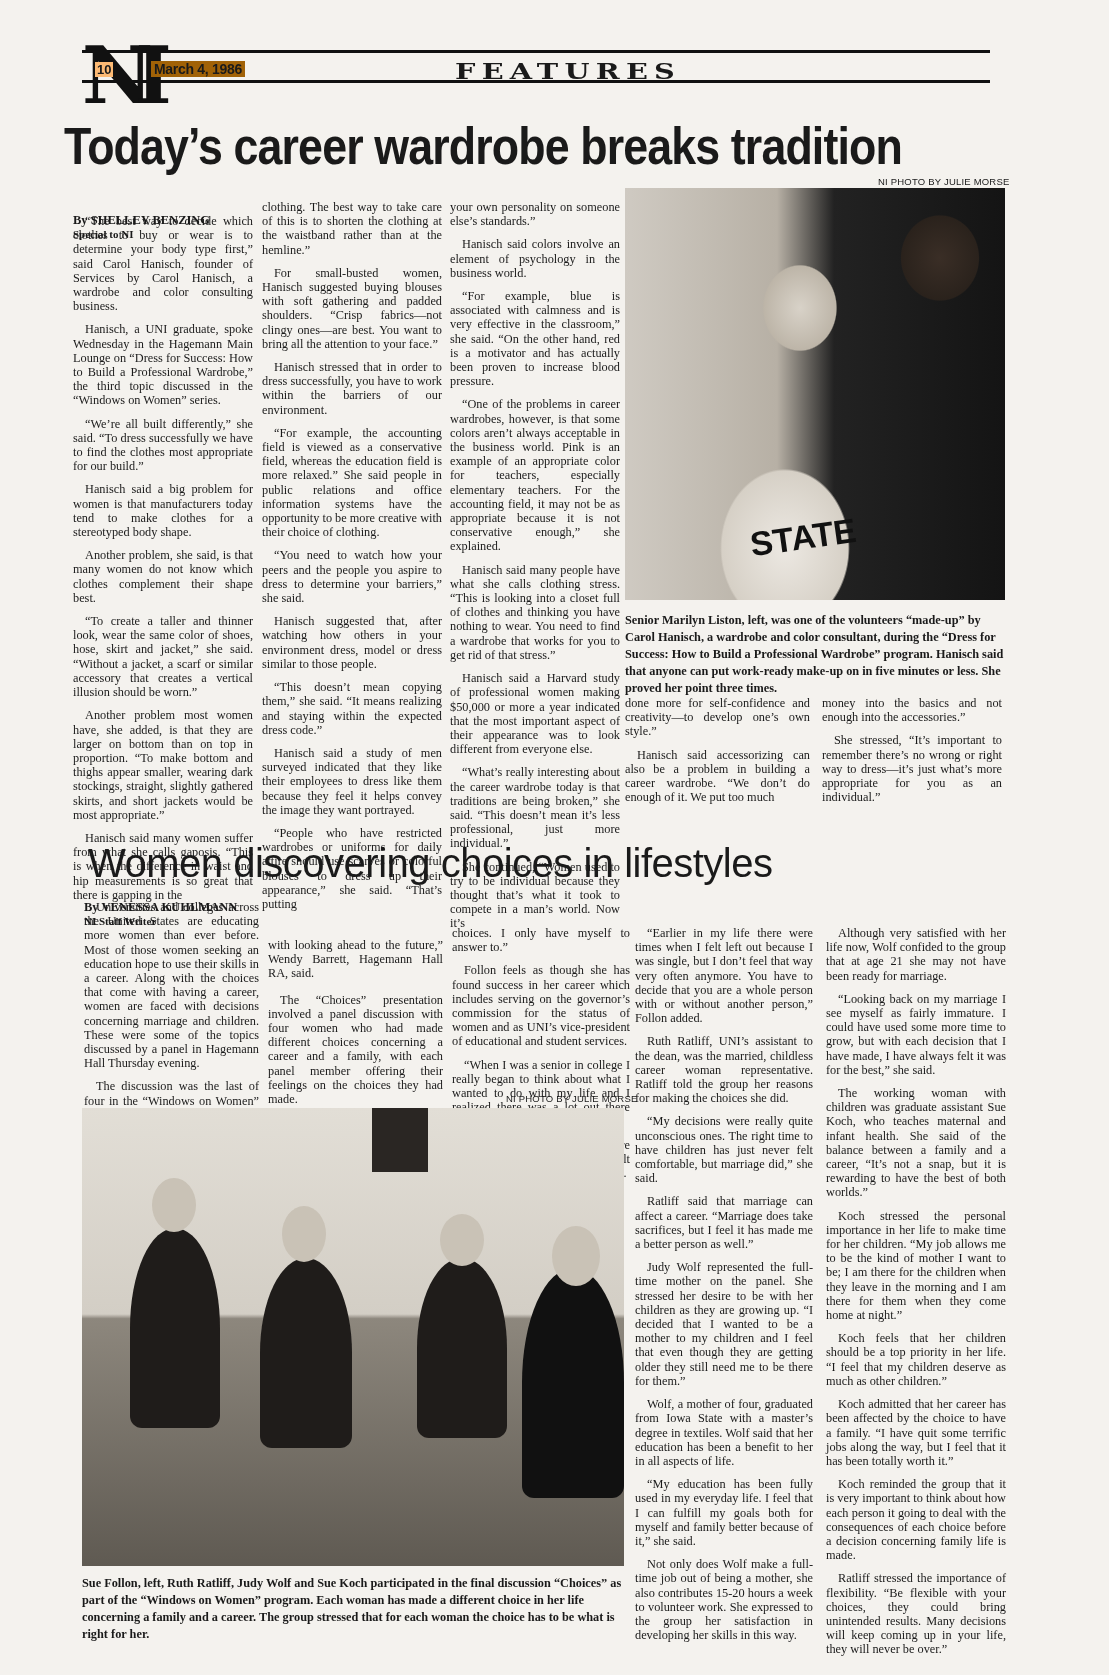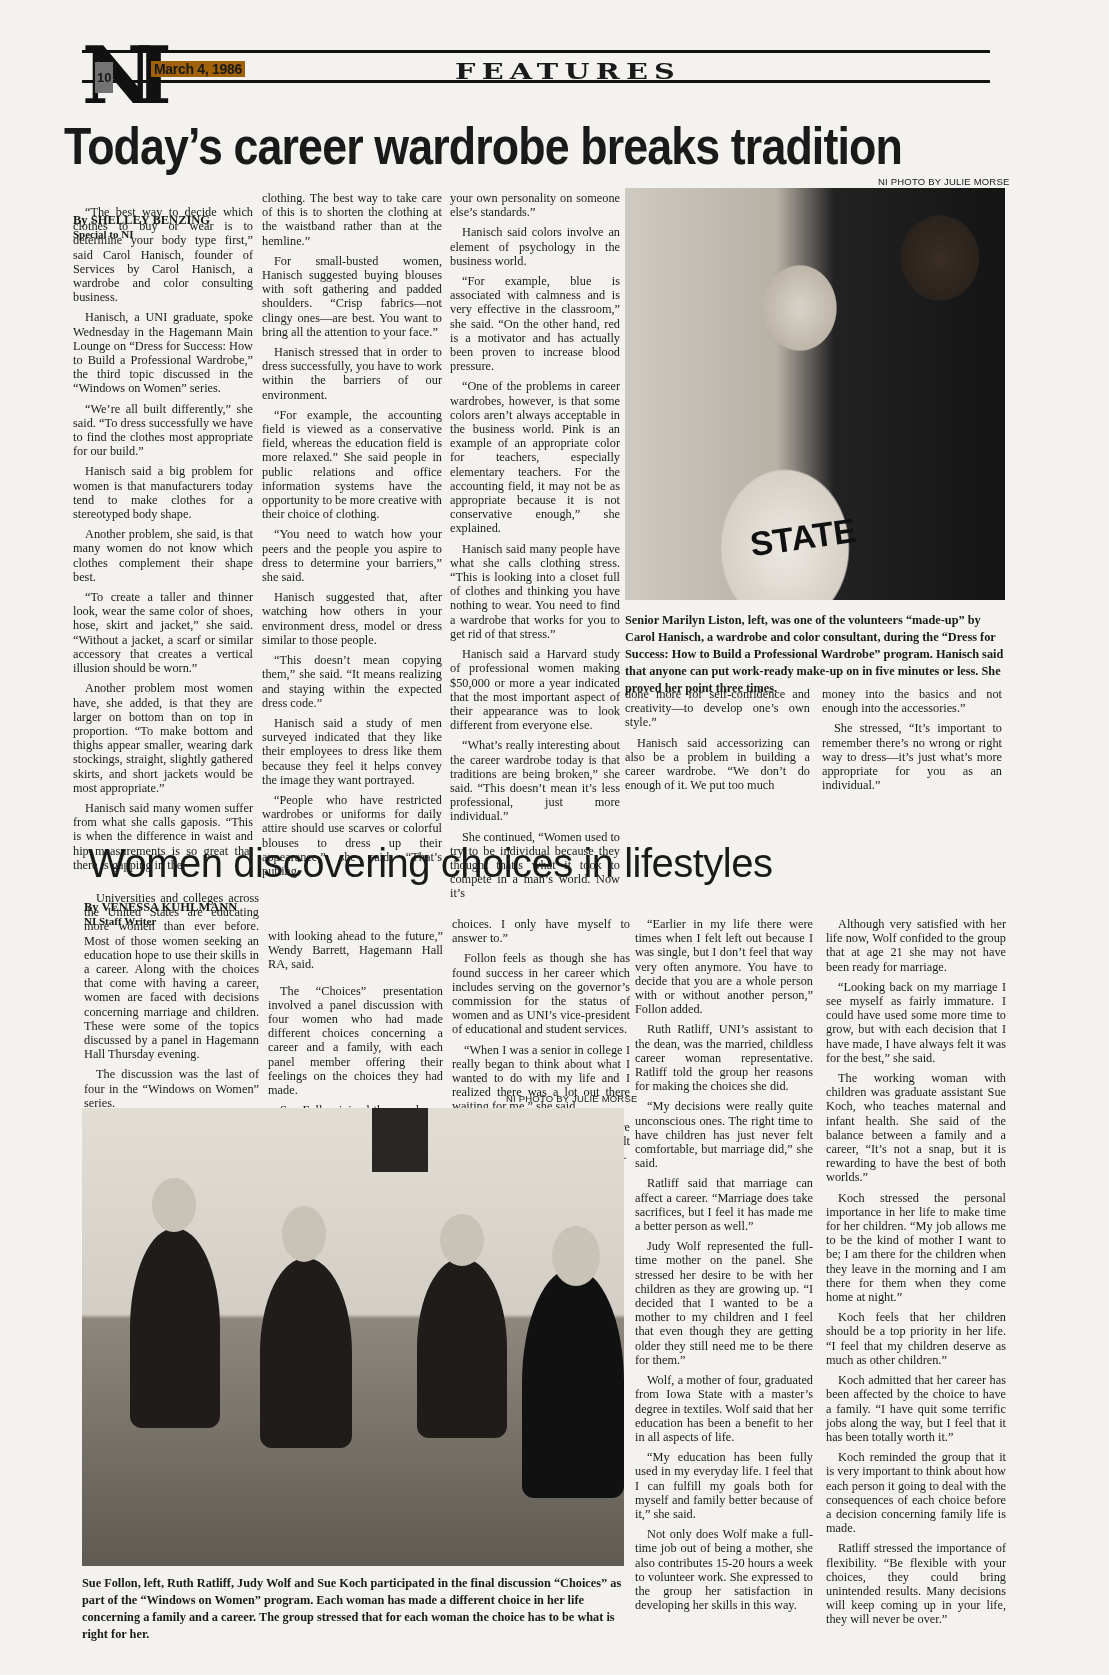--- a/index.html
+++ b/index.html
@@ -26,21 +26,21 @@
   }
   .headline2 {
     position:absolute; left:88px; top:836px; font-family:"Liberation Sans",sans-serif;
     font-weight:normal; font-size:40px; line-height:54px; letter-spacing:-0.5px;
     white-space:nowrap;
   }
   .byline { position:absolute; font-size:12.5px; font-weight:bold; line-height:14px; }
   .byline .sub { font-size:11px; display:block; }
   .credit { position:absolute; font-family:"Liberation Sans",sans-serif; font-size:9.5px; letter-spacing:0.2px; }
   .col { position:absolute; font-size:12.3px; line-height:14.2px; text-align:justify; }
-  .col p { margin:0 0 6px 0; text-indent:12px; }
+  .col p { margin:9px 0 6px 0; text-indent:12px; }
   .photo1 {
     position:absolute; left:625px; top:188px; width:380px; height:412px;
     background:
       radial-gradient(ellipse 60px 70px at 175px 120px, #d8d2c8 0%, #bdb5a8 60%, transparent 62%),
       radial-gradient(ellipse 90px 110px at 160px 360px, #ece8e2 0%, #d6d0c6 70%, transparent 72%),
       radial-gradient(ellipse 55px 60px at 315px 70px, #3a2e26 0%, #2a221c 70%, transparent 72%),
       linear-gradient(90deg, #cfcac2 0%, #b7b0a5 40%, #222 55%, #141414 100%);
   }
   .photo1 .shirt-text { position:absolute; left:125px; top:330px; font-family:"Liberation Sans",sans-serif; font-weight:bold; font-size:34px; color:#111; transform:rotate(-8deg); }
   .photo2 {
@@ -51,21 +51,21 @@
   .figure { position:absolute; border-radius:50% 50% 12px 12px; background:#1f1c1a; }
   .face { position:absolute; border-radius:50%; background:#c9c2b6; }
   .caption { position:absolute; font-weight:bold; font-size:12.3px; line-height:17px; }
 </style>
 </head>
 <body>
 
 <div class="rule" style="left:82px; top:50px; width:908px; height:3px;"></div>
 <div class="rule" style="left:82px; top:80px; width:908px; height:3px;"></div>
 <div class="logo">NI</div>
-<div class="pagenum" style="background:#737373;padding:8px 2px;">10</div>
+<div class="pagenum" style="background:#fdba74;padding:0 2px;">10</div>
 <div class="date" style="background:#a16207;padding:0 3px;">March 4, 1986</div>
 <div class="section">FEATURES</div>
 
 <div class="headline1">Today’s career wardrobe breaks tradition</div>
 <div class="byline" style="left:73px; top:174px;margin-top:39px;">
   <span>By SHELLEY BENZING</span>
   <span class="sub">Special to NI</span>
 </div>
 <div class="credit" style="left:878px; top:176px;">NI PHOTO BY JULIE MORSE</div>
 

